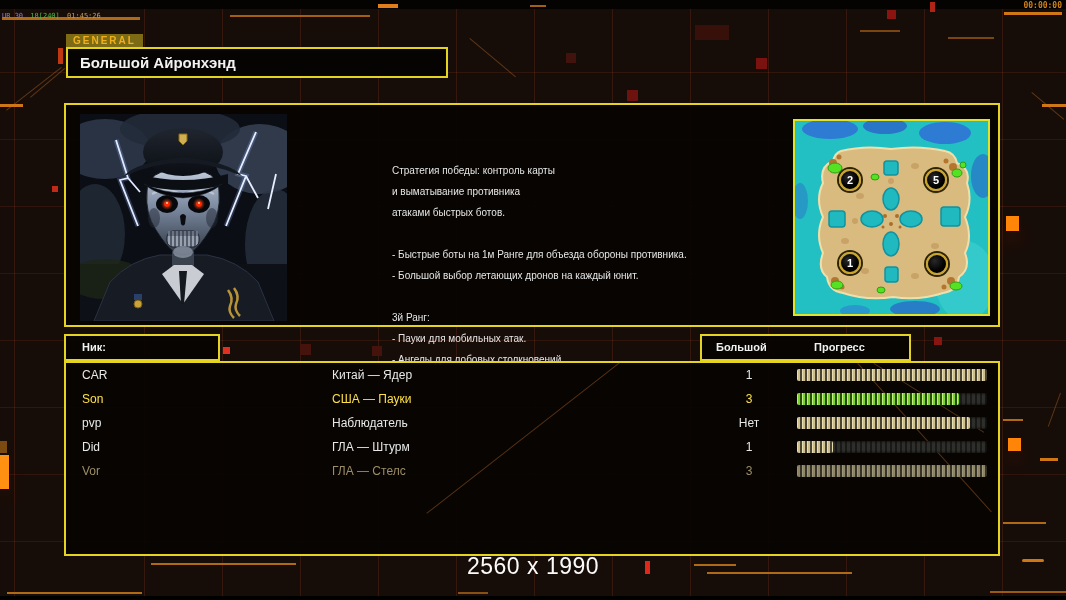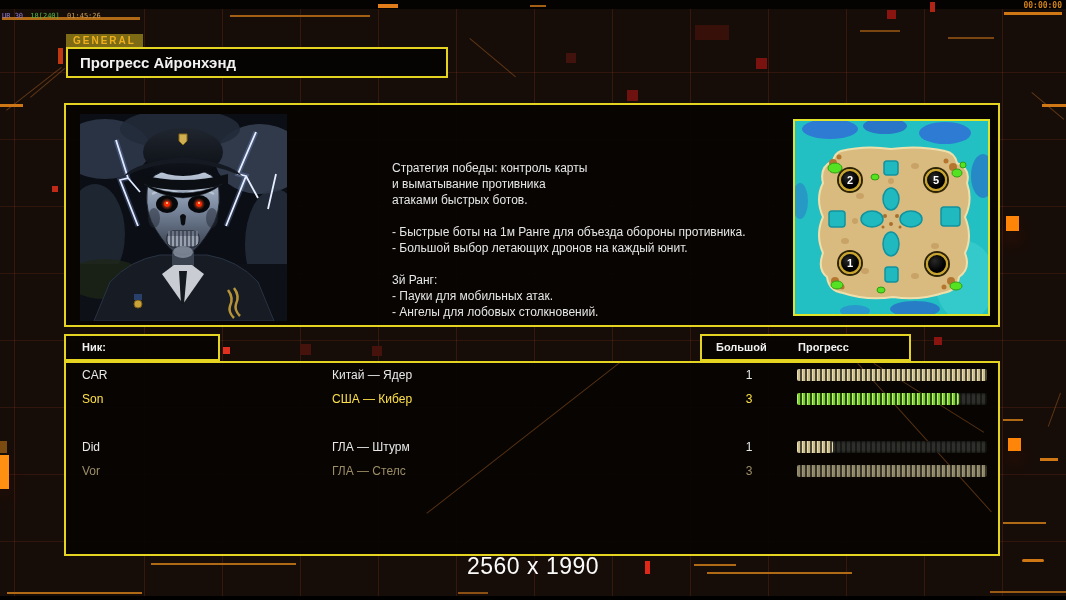--- a/index.html
+++ b/index.html
@@ -19,21 +19,21 @@
   .debug span{margin-right:3px;}
   .timer{position:absolute;right:4px;top:1px;font:bold 8px "DejaVu Sans Mono",monospace;color:#d08018;}
   .tab{position:absolute;left:66px;top:34px;height:13px;line-height:13px;padding:0 7px;
     background:#7c6a14;color:#f0b01e;font-size:10px;font-weight:bold;letter-spacing:2px;text-align:right;}
   .titlebox{position:absolute;left:66px;top:47px;width:366px;height:27px;background:#060402;
     border:2px solid #e5d322;color:#f2f2f2;font-size:15px;font-weight:bold;line-height:27px;padding-left:12px;}
   .panel{position:absolute;background:rgba(6,4,2,.93);border:2px solid #e5d322;}
   .main-panel{left:64px;top:103px;width:932px;height:220px;}
   .portrait{position:absolute;left:14px;top:9px;width:207px;height:207px;background:#0b0e14;}
   .strategy{position:absolute;left:326px;top:55px;width:390px;color:#e6e6e6;
-    font-size:12px;line-height:16px;white-space:pre-line;}
+    font-size:10px;line-height:21px;white-space:pre-line;}
   .mapbox{position:absolute;left:727px;top:14px;width:193px;height:193px;border:2px solid #dfe42a;background:#23c0c3;}
   .sp{position:absolute;width:18px;height:18px;border-radius:50%;
     background:radial-gradient(circle at 35% 30%,#2a2a2a 0%,#000 65%);
     border:2px solid #c9a52e;box-shadow:0 0 0 2px #2e2405, inset 0 0 4px #000;
     color:#fff;font-size:11px;font-weight:bold;line-height:18px;text-align:center;}
   .hbox{position:absolute;top:334px;height:23px;background:rgba(6,4,2,.93);border:2px solid #e5d322;}
   .hbox span{position:absolute;top:0;line-height:23px;font-size:11px;font-weight:bold;color:#f0f0f0;}
   .table-panel{left:64px;top:361px;width:932px;height:191px;}
   .prow{position:absolute;left:0;width:932px;height:24px;font-size:12px;}
   .prow span{position:absolute;line-height:24px;color:#e8e8e8;}
@@ -105,21 +105,21 @@
 
   <div class="debug">
     <span style="color:#8f7bd8">UR 30</span>
     <span style="color:#4fb848">18[240]</span>
     <span style="color:#c59a5a">01:45:26</span>
   </div>
   <div class="timer">00:00:00</div>
 
   <div class="tab">GENERAL</div>
   <div class="titlebox">
-    <span>Прогресс Айронхэнд</span>
+    <span>Большой Айронхэнд</span>
   </div>
 
   <div class="panel main-panel">
 
     <div class="portrait">
       <svg width="207" height="207" viewBox="0 0 207 207">
         <defs>
           <linearGradient id="chrome" x1="0" y1="0" x2="0" y2="1">
             <stop offset="0" stop-color="#c3cede"></stop>
               <stop offset=".45" stop-color="#7c8aa0"></stop>
@@ -255,42 +255,50 @@
       <div class="sp" style="left:44px;top:131px">1</div>
       <div class="sp" style="left:131px;top:132px"></div>
     </div>
   </div>
 
   <div class="hbox" style="left:64px;width:152px">
     <span style="left:16px">Ник:</span>
   </div>
   <div class="hbox" style="left:700px;width:207px">
     <span style="left:14px">Большой</span>
-    <span style="left:96px">Прогресс</span>
+    <span style="left:112px">Прогресс</span>
   </div>
 
   <div class="panel table-panel">
     <div class="diag" style="left:554px;top:0;width:245px;transform:rotate(142deg)"></div>
     <div class="diag" style="left:792px;top:0;width:200px;transform:rotate(48deg)"></div>
     <div class="diag" style="left:808px;top:0;width:130px;transform:rotate(32deg)"></div>
 
     <div class="prow state-normal" style="top:0">
       <span class="nick">CAR</span>
       <span class="gen">Китай — Ядер</span>
       <span class="team">1</span>
       <div class="bar">
           <div class="fill" style="width: 100%;"></div>
         </div>
     </div>
     <div class="prow state-self" style="top:24px">
       <span class="nick">Son</span>
-      <span class="gen">США — Кибер</span>
+      <span class="gen">США — Пауки</span>
       <span class="team">3</span>
       <div class="bar">
           <div class="fill" style="width: 85%;"></div>
+        </div>
+    </div>
+    <div class="prow state-normal" style="top:48px">
+      <span class="nick">pvp</span>
+      <span class="gen">Наблюдатель</span>
+      <span class="team">Нет</span>
+      <div class="bar">
+          <div class="fill" style="width: 91%;"></div>
         </div>
     </div>
     <div class="prow state-normal" style="top:72px">
       <span class="nick">Did</span>
       <span class="gen">ГЛА — Штурм</span>
       <span class="team">1</span>
       <div class="bar">
           <div class="fill" style="width: 19%;"></div>
         </div>
     </div>

